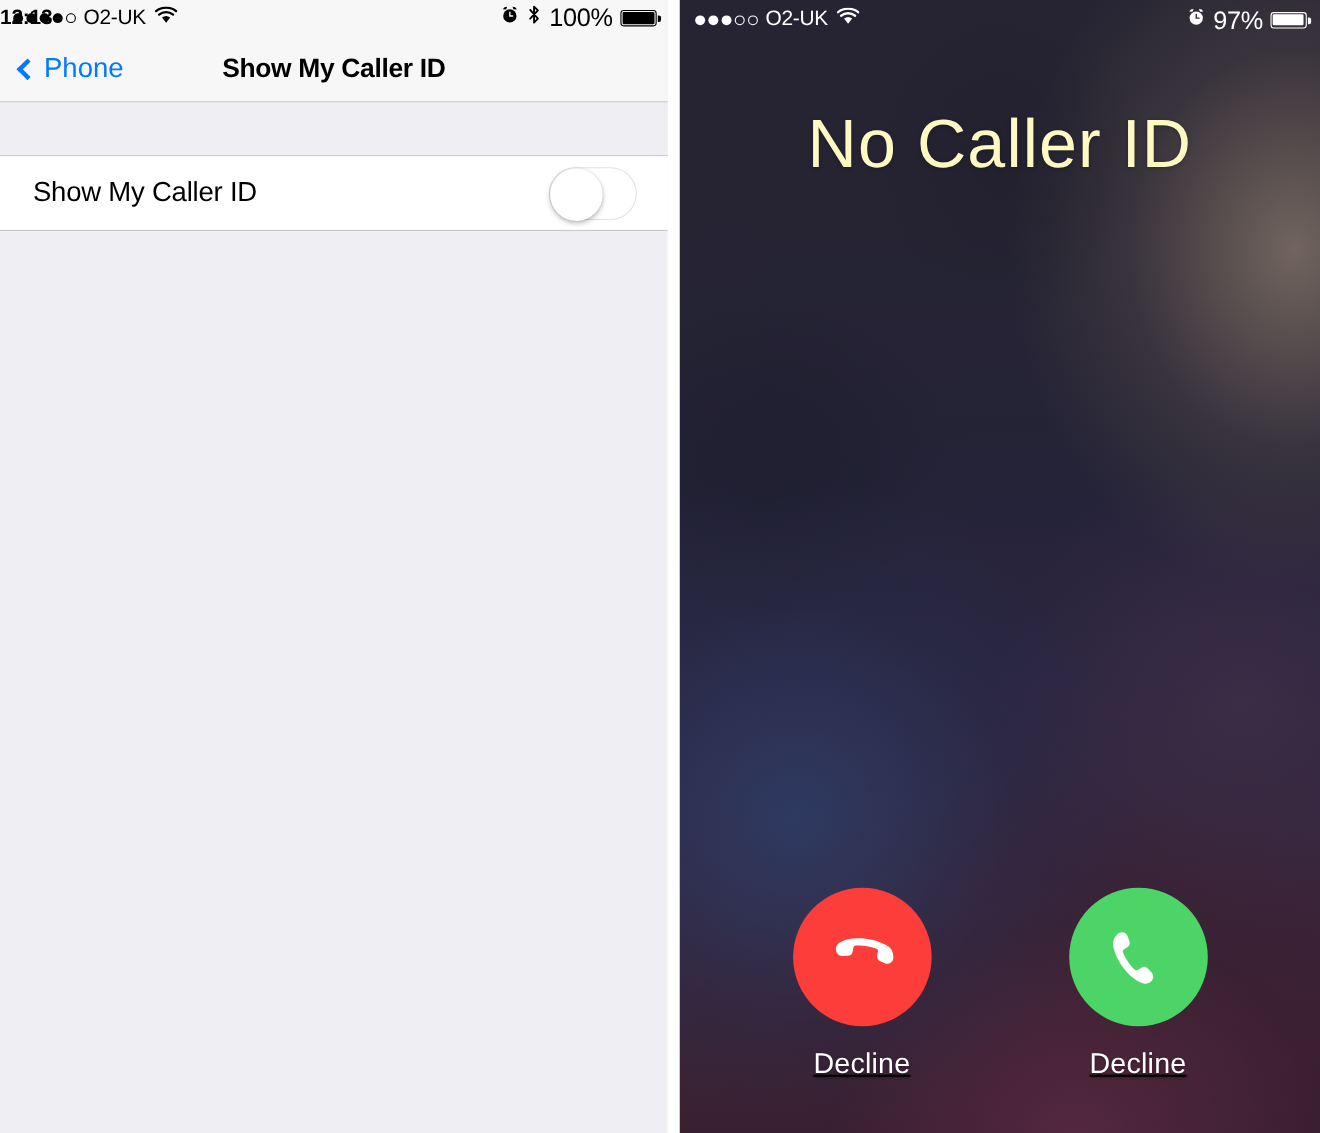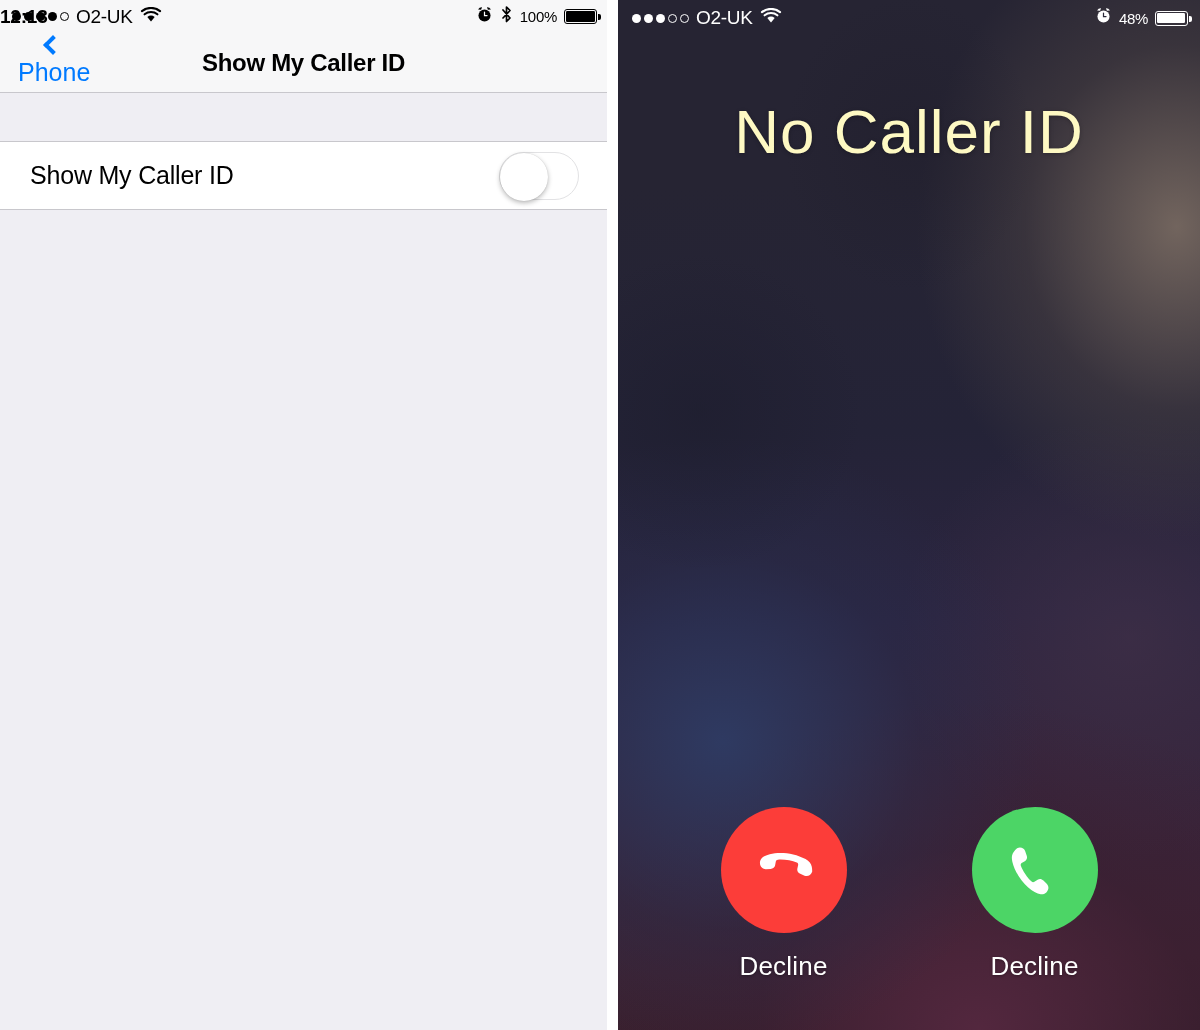--- a/index.html
+++ b/index.html
@@ -85,40 +85,39 @@
   .battery .fill {
     position: absolute;
     top: 1.2px; left: 1.2px; bottom: 1.2px;
     background: #000;
     border-radius: 1.2px;
   }
   .battery.lightbat { border-color: #fff; }
   .battery.lightbat::after { background: #fff; }
   .battery.lightbat .fill { background: #fff; }
 
-  .pct { font-size: 15px; letter-spacing: -0.3px; }
+  .pct { font-size: 23px; letter-spacing: -0.3px; }
 
   .navbar {
     height: 60px;
     background: #F7F7F8;
     border-bottom: 1px solid #C8C7CC;
     display: flex;
     align-items: center;
     position: relative;
   }
   .back-btn {
     display: flex;
     align-items: center;
     gap: 6px;
     padding-left: 18px;
     color: #007AFF;
     font-size: 25px;
     cursor: pointer;
     z-index: 2;
-    flex-direction: column;
   }
   .chev {
     width: 14px; height: 14px;
     border-left: 4.5px solid #007AFF;
     border-bottom: 4.5px solid #007AFF;
     transform: rotate(45deg);
     display: inline-block;
     margin-right: 2px;
   }
   .nav-title {
@@ -235,21 +234,21 @@
   .call-actions {
     position: absolute;
     z-index: 3;
     bottom: 48px;
     left: 0; right: 0;
     display: flex;
     justify-content: space-around;
     align-items: flex-end;
     padding: 0 40px;
   }
-  .call-action { text-align: center; cursor: pointer; }
+  .call-action { text-align: center; cursor: pointer; text-decoration: underline; }
 
   .circle-btn {
     width: 126px; height: 126px;
     border-radius: 50%;
     display: flex;
     align-items: center;
     justify-content: center;
     margin: 0 auto 18px;
   }
   .circle-btn.decline { background: #FC3D39; }
@@ -362,21 +361,21 @@
 
       <div class="sb-right">
         <span>
           <svg width="17" height="17" viewBox="0 0 18 18">
             <circle cx="9" cy="10" r="6.4" fill="#fff"></circle>
             <path d="M2.2 3.6 a4.6 4.6 0 0 1 4.2-2.3 l-1 2.6z" fill="#fff"></path>
             <path d="M15.8 3.6 a4.6 4.6 0 0 0 -4.2-2.3 l1 2.6z" fill="#fff"></path>
             <path d="M9 6.4 v3.7 h2.7" stroke="#2a2838" stroke-width="1.3" fill="none" stroke-linecap="round"></path>
           </svg>
         </span>
-        <span class="pct">48%</span>
+        <span class="pct">97%</span>
         <span class="battery lightbat">
           <span class="fill" style="width: calc(97% - 2.4px);"></span>
         </span>
       </div>
     </div>
 
     <div class="caller-name">No Caller ID</div>
 
     <div class="call-actions">
 

